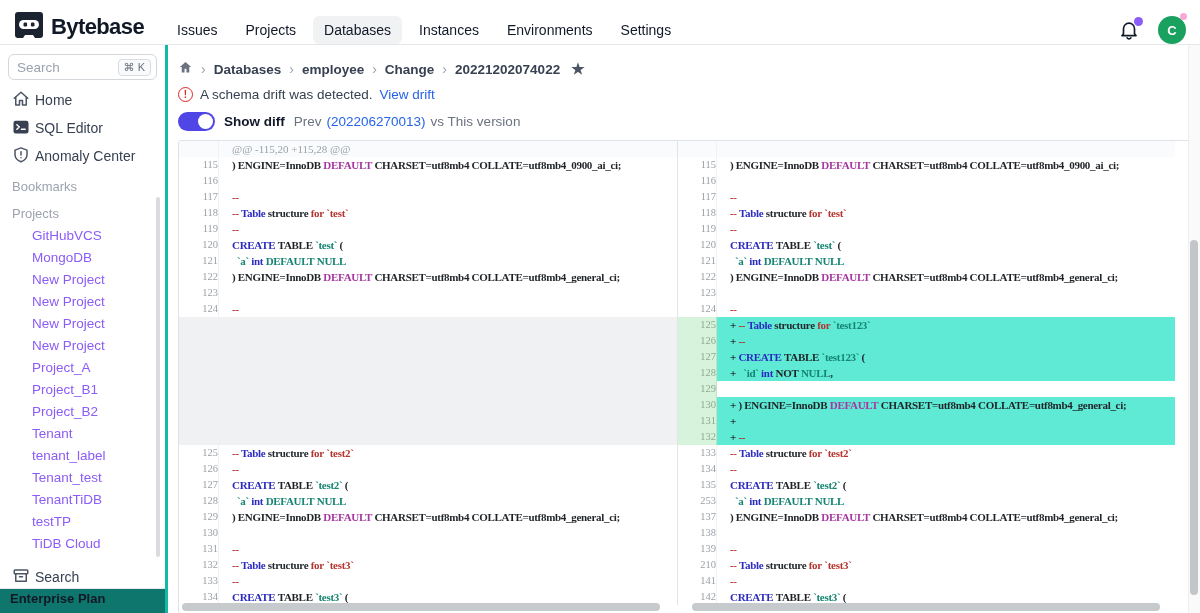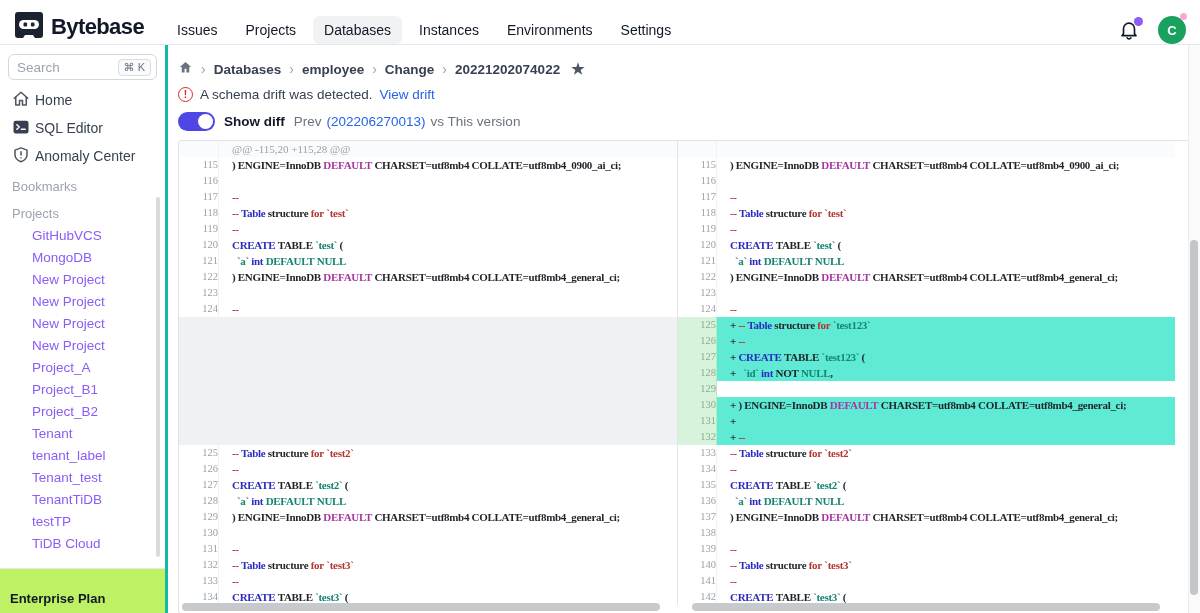--- a/index.html
+++ b/index.html
@@ -28,21 +28,21 @@
   .search-box { margin:9px 8px 6px 8px; height:26px; border:1px solid #d4d7dc; border-radius:6px;
     display:flex; align-items:center; padding:0 5px 0 8px; cursor:text; }
   .search-ph { color:#9ca3af; font-size:13.5px; flex:1; }
   .kbd { border:1px solid #d9dce1; background:#f9fafb; border-radius:4px; font-size:11px; color:#6b7280; padding:1px 5px; white-space:nowrap; }
   .side-item { height:28px; display:flex; align-items:center; gap:5px; padding-left:12px; font-size:14px; color:#374151; cursor:pointer; }
   .side-item svg { flex:none; }
   .section-label { padding:9px 0 3px 12px; font-size:13px; color:#9ca3af; }
   .proj-item { height:22px; display:flex; align-items:center; padding-left:32px; font-size:13.5px; color:#8b5cf6; cursor:pointer; }
   .side-scrollthumb { position:absolute; right:5px; top:152px; width:4px; height:360px; border-radius:2px; background:#d9dbde; }
   .archive-item { margin-top:9px; }
-  .plan-bar { position:absolute; left:0; bottom:0; width:100%; border-top:1px solid #e5e7eb; background:#bef264; padding:20px 0 6px 10px; }
+  .plan-bar { position:absolute; left:0; bottom:0; width:100%; border-top:1px solid #e5e7eb; background:#0f766e; padding:0 0 6px 10px; }
   .plan-label { font-size:13px; font-weight:700; color:#111827; }
   
   .main { position:absolute; left:169px; top:45px; width:1019px; height:568px; padding-left:9px; }
   .crumb-row { margin-top:12px; height:24px; display:flex; align-items:center; gap:8px; font-size:13.5px; font-weight:600; color:#374151; }
   .crumb-sep { color:#9ca3af; font-weight:400; font-size:14px; }
   .crumb-link { cursor:pointer; }
   .crumb-star { color:#4b5563; font-size:15px; margin-left:3px; cursor:pointer; }
   .alert-row { margin-top:2px; height:22px; display:flex; align-items:center; gap:7px; font-size:13.5px; }
   .alert-ico { width:15px; height:15px; border:1.5px solid #dc2626; border-radius:50%;
     display:flex; align-items:center; justify-content:center; color:#dc2626; font-size:10px; font-weight:700; }
@@ -347,21 +347,21 @@
         </div>
         <div class="drow">
           <div class="gut lg t-n">127</div>
           <div class="codecell t-n"><span class="tk-b">CREATE</span><span class="tk-p"> </span><span class="tk-d">TABLE</span><span class="tk-p"> </span><span class="tk-t">`test2`</span><span class="tk-p"> (</span></div>
           <div class="gut rg t-n">135</div>
           <div class="codecell t-n rcode"><span class="tk-b">CREATE</span><span class="tk-p"> </span><span class="tk-d">TABLE</span><span class="tk-p"> </span><span class="tk-t">`test2`</span><span class="tk-p"> (</span></div>
         </div>
         <div class="drow">
           <div class="gut lg t-n">128</div>
           <div class="codecell t-n"><span class="tk-p">  </span><span class="tk-t">`a`</span><span class="tk-p"> </span><span class="tk-b">int</span><span class="tk-p"> </span><span class="tk-t">DEFAULT</span><span class="tk-p"> </span><span class="tk-t">NULL</span></div>
-          <div class="gut rg t-n">136</div>
+          <div class="gut rg t-n">253</div>
           <div class="codecell t-n rcode"><span class="tk-p">  </span><span class="tk-t">`a`</span><span class="tk-p"> </span><span class="tk-b">int</span><span class="tk-p"> </span><span class="tk-t">DEFAULT</span><span class="tk-p"> </span><span class="tk-t">NULL</span></div>
         </div>
         <div class="drow">
           <div class="gut lg t-n">129</div>
           <div class="codecell t-n"><span class="tk-p">) </span><span class="tk-d">ENGINE=InnoDB</span><span class="tk-p"> </span><span class="tk-m">DEFAULT</span><span class="tk-p"> </span><span class="tk-d">CHARSET=utf8mb4</span><span class="tk-p"> </span><span class="tk-d">COLLATE=utf8mb4_general_ci;</span></div>
           <div class="gut rg t-n">137</div>
           <div class="codecell t-n rcode"><span class="tk-p">) </span><span class="tk-d">ENGINE=InnoDB</span><span class="tk-p"> </span><span class="tk-m">DEFAULT</span><span class="tk-p"> </span><span class="tk-d">CHARSET=utf8mb4</span><span class="tk-p"> </span><span class="tk-d">COLLATE=utf8mb4_general_ci;</span></div>
         </div>
         <div class="drow">
           <div class="gut lg t-n">130</div>
@@ -371,21 +371,21 @@
         </div>
         <div class="drow">
           <div class="gut lg t-n">131</div>
           <div class="codecell t-n"><span class="tk-r">--</span></div>
           <div class="gut rg t-n">139</div>
           <div class="codecell t-n rcode"><span class="tk-r">--</span></div>
         </div>
         <div class="drow">
           <div class="gut lg t-n">132</div>
           <div class="codecell t-n"><span class="tk-r">-- </span><span class="tk-b">Table</span><span class="tk-p"> structure </span><span class="tk-r">for</span><span class="tk-p"> </span><span class="tk-r">`test3`</span></div>
-          <div class="gut rg t-n">140</div>
+          <div class="gut rg t-n">210</div>
           <div class="codecell t-n rcode"><span class="tk-r">-- </span><span class="tk-b">Table</span><span class="tk-p"> structure </span><span class="tk-r">for</span><span class="tk-p"> </span><span class="tk-r">`test3`</span></div>
         </div>
         <div class="drow">
           <div class="gut lg t-n">133</div>
           <div class="codecell t-n"><span class="tk-r">--</span></div>
           <div class="gut rg t-n">141</div>
           <div class="codecell t-n rcode"><span class="tk-r">--</span></div>
         </div>
         <div class="drow">
           <div class="gut lg t-n">134</div>

